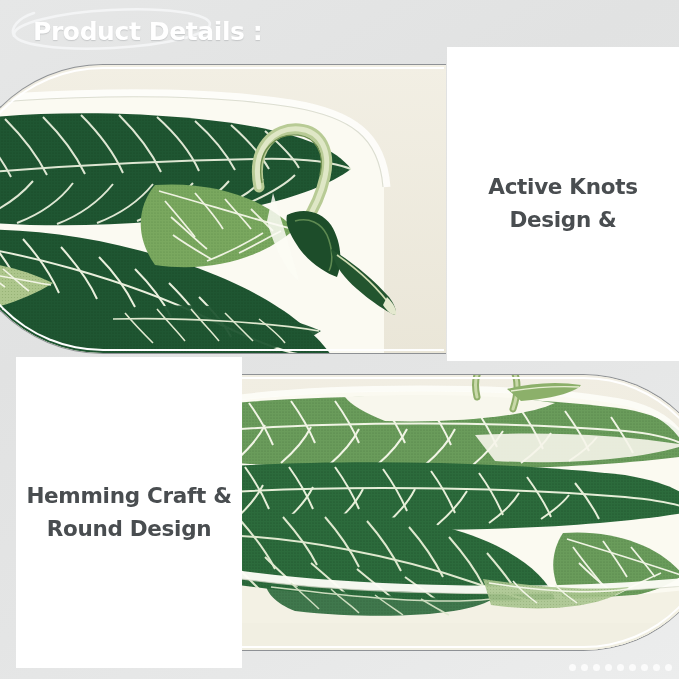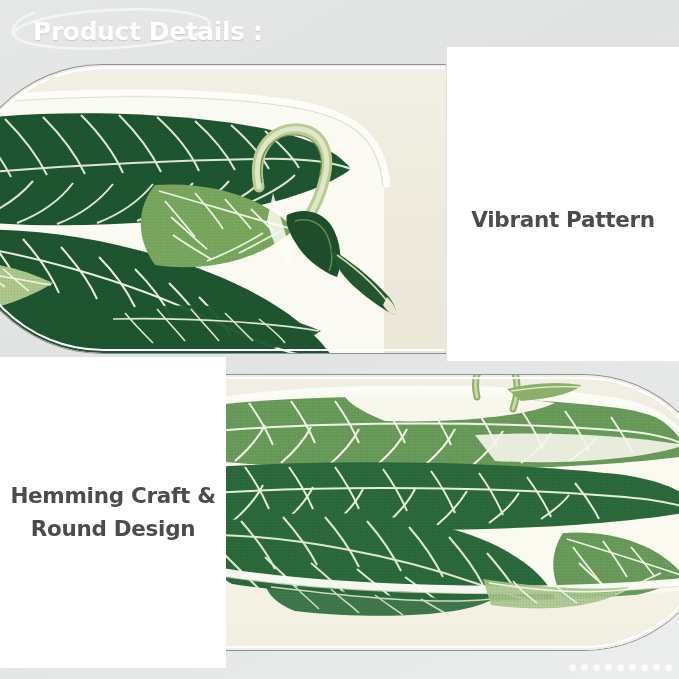--- a/index.html
+++ b/index.html
@@ -78,21 +78,21 @@
   
   #panel-bottom-image {
     left: 225px; top: 374px;
     width: 497px; height: 277px;
     border-radius: 0 139px 139px 0;
     border-left: none;
   }
   #panel-bottom-image .inner-ring { border-radius: 0 137px 137px 0; border-left: none; }
 
   #panel-bottom-text {
-    left: 0px; top: 357px;
+    left: 16px; top: 357px;
     width: 226px; height: 311px;
   }
   #panel-bottom-text .caption { width: 208px; }
 
   
   #dots {
     position: absolute; right: 7px; bottom: 8px;
     display: flex; gap: 4.5px; z-index: 30;
   }
   #dots span {
@@ -222,21 +222,21 @@
         <path d="M378,190 C398,204 420,224 434,244" stroke="#cfdcb2" stroke-width="1.6" fill="none"></path>
         <path d="M428,232 C434,238 438,244 437,250 C432,250 428,246 424,240 Z" fill="#e4e9cf"></path>
 
         <path d="M314,128 C322,154 332,186 340,216 C330,210 316,186 308,156 Z" fill="#fbfbf4" opacity="0.85"></path>
       </g>
     </svg>
     <div class="inner-ring"></div>
   </div>
 
   <div class="text-panel" id="panel-top-text">
-    <div class="caption"><br><span>Vibrant Pattern</span></div>
+    <div class="caption"><span>Active Knots Design &amp;</span><br></div>
   </div>
 
   <div class="img-panel" id="panel-bottom-image">
     <svg class="leafsvg" width="497" height="277" viewBox="0 0 497 277">
       <defs>
         <linearGradient id="bgBot" x1="0" y1="0" x2="0" y2="1">
           <stop offset="0" stop-color="#f1eee3"></stop>
           <stop offset="1" stop-color="#ece8da"></stop>
         </linearGradient>
         <pattern id="hD2" width="3" height="3" patternUnits="userSpaceOnUse">

